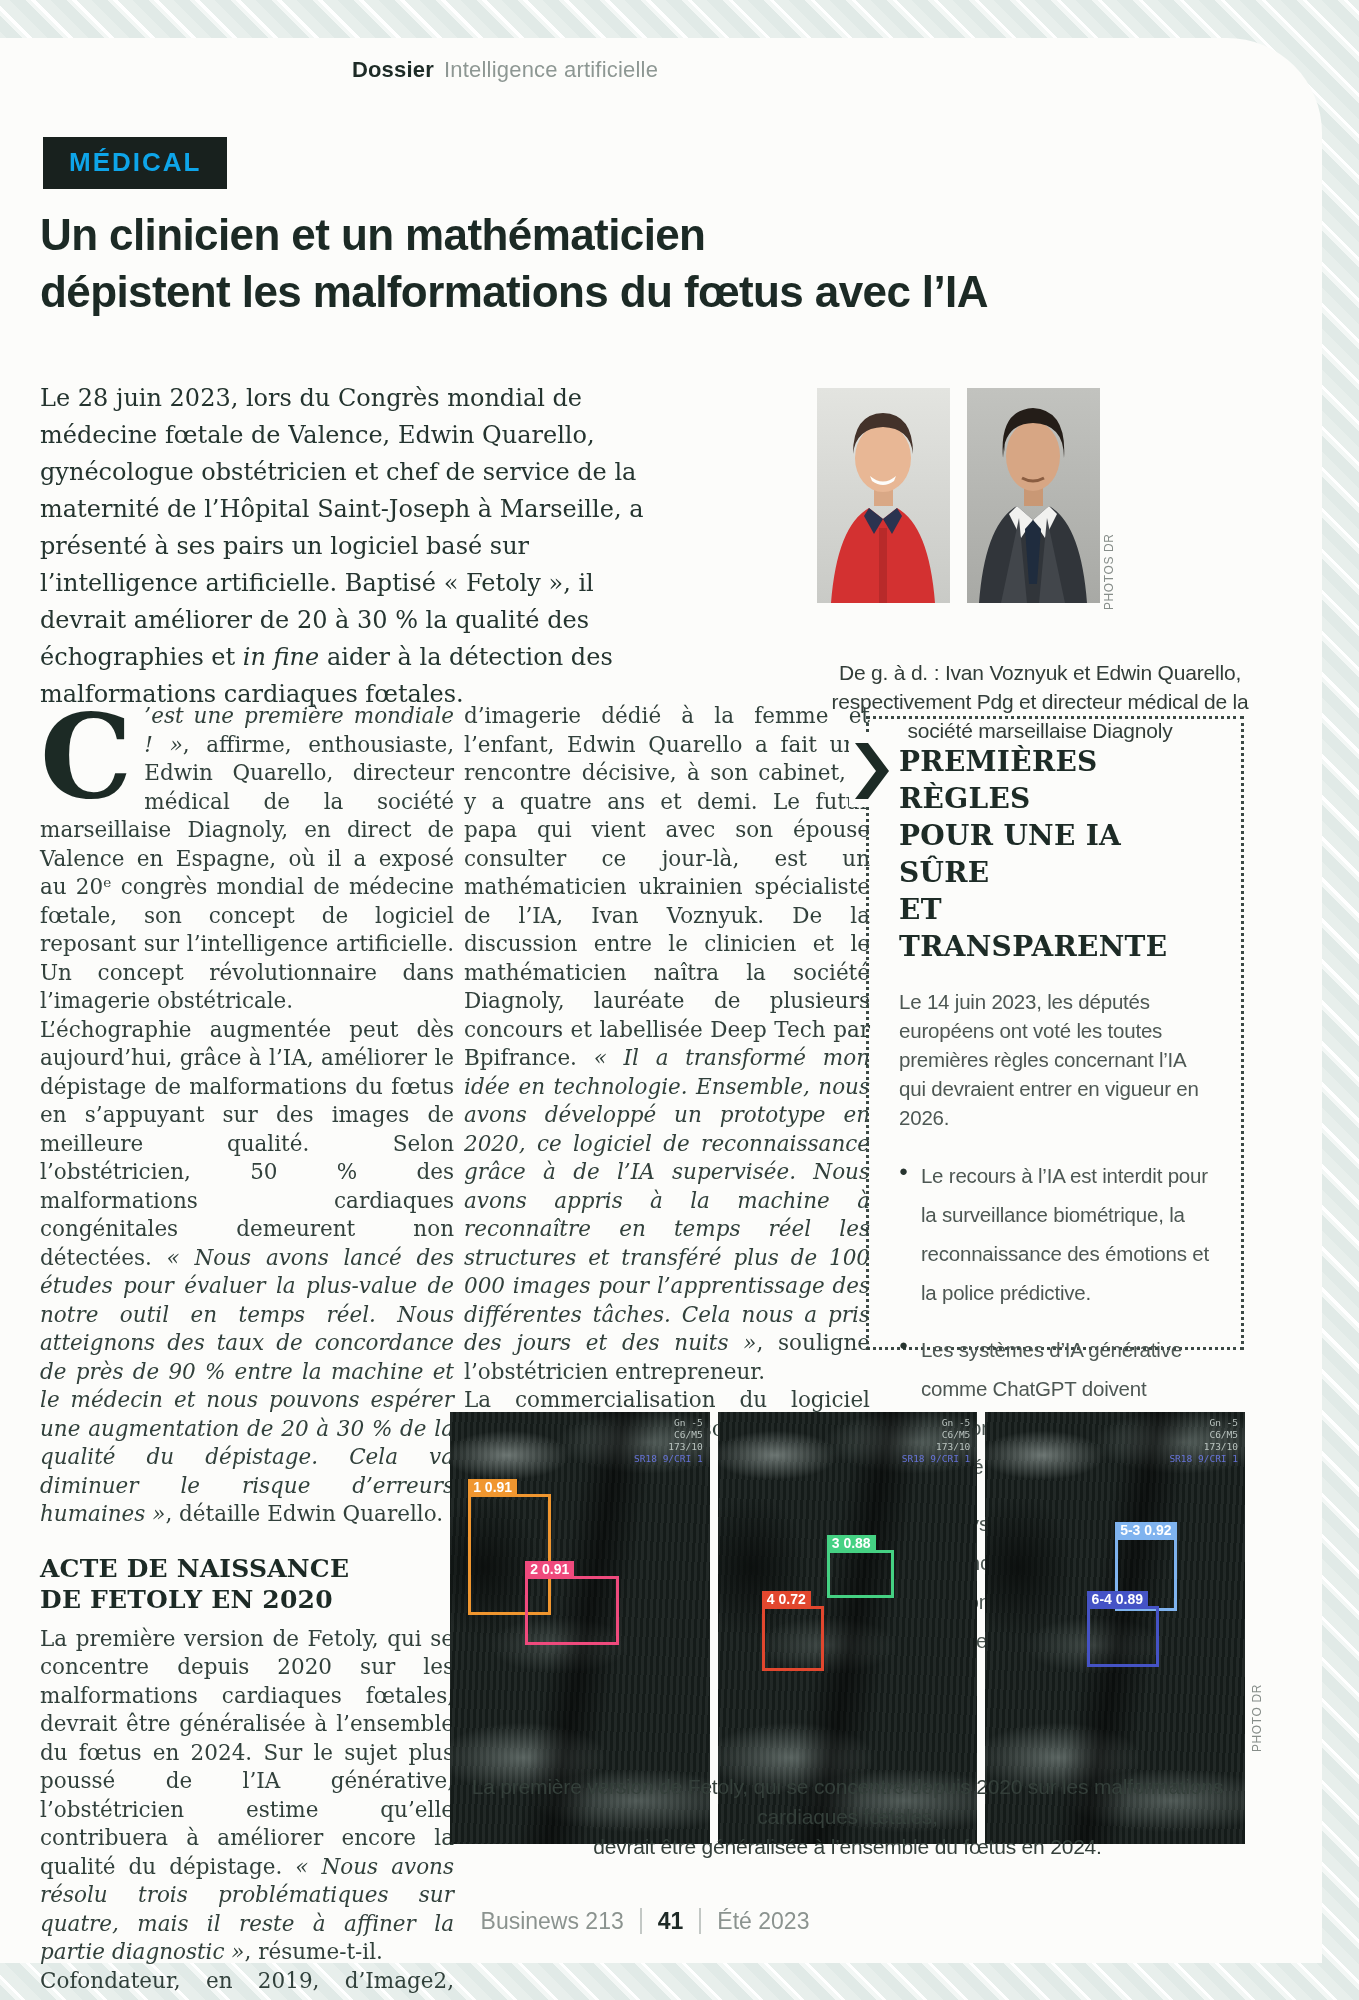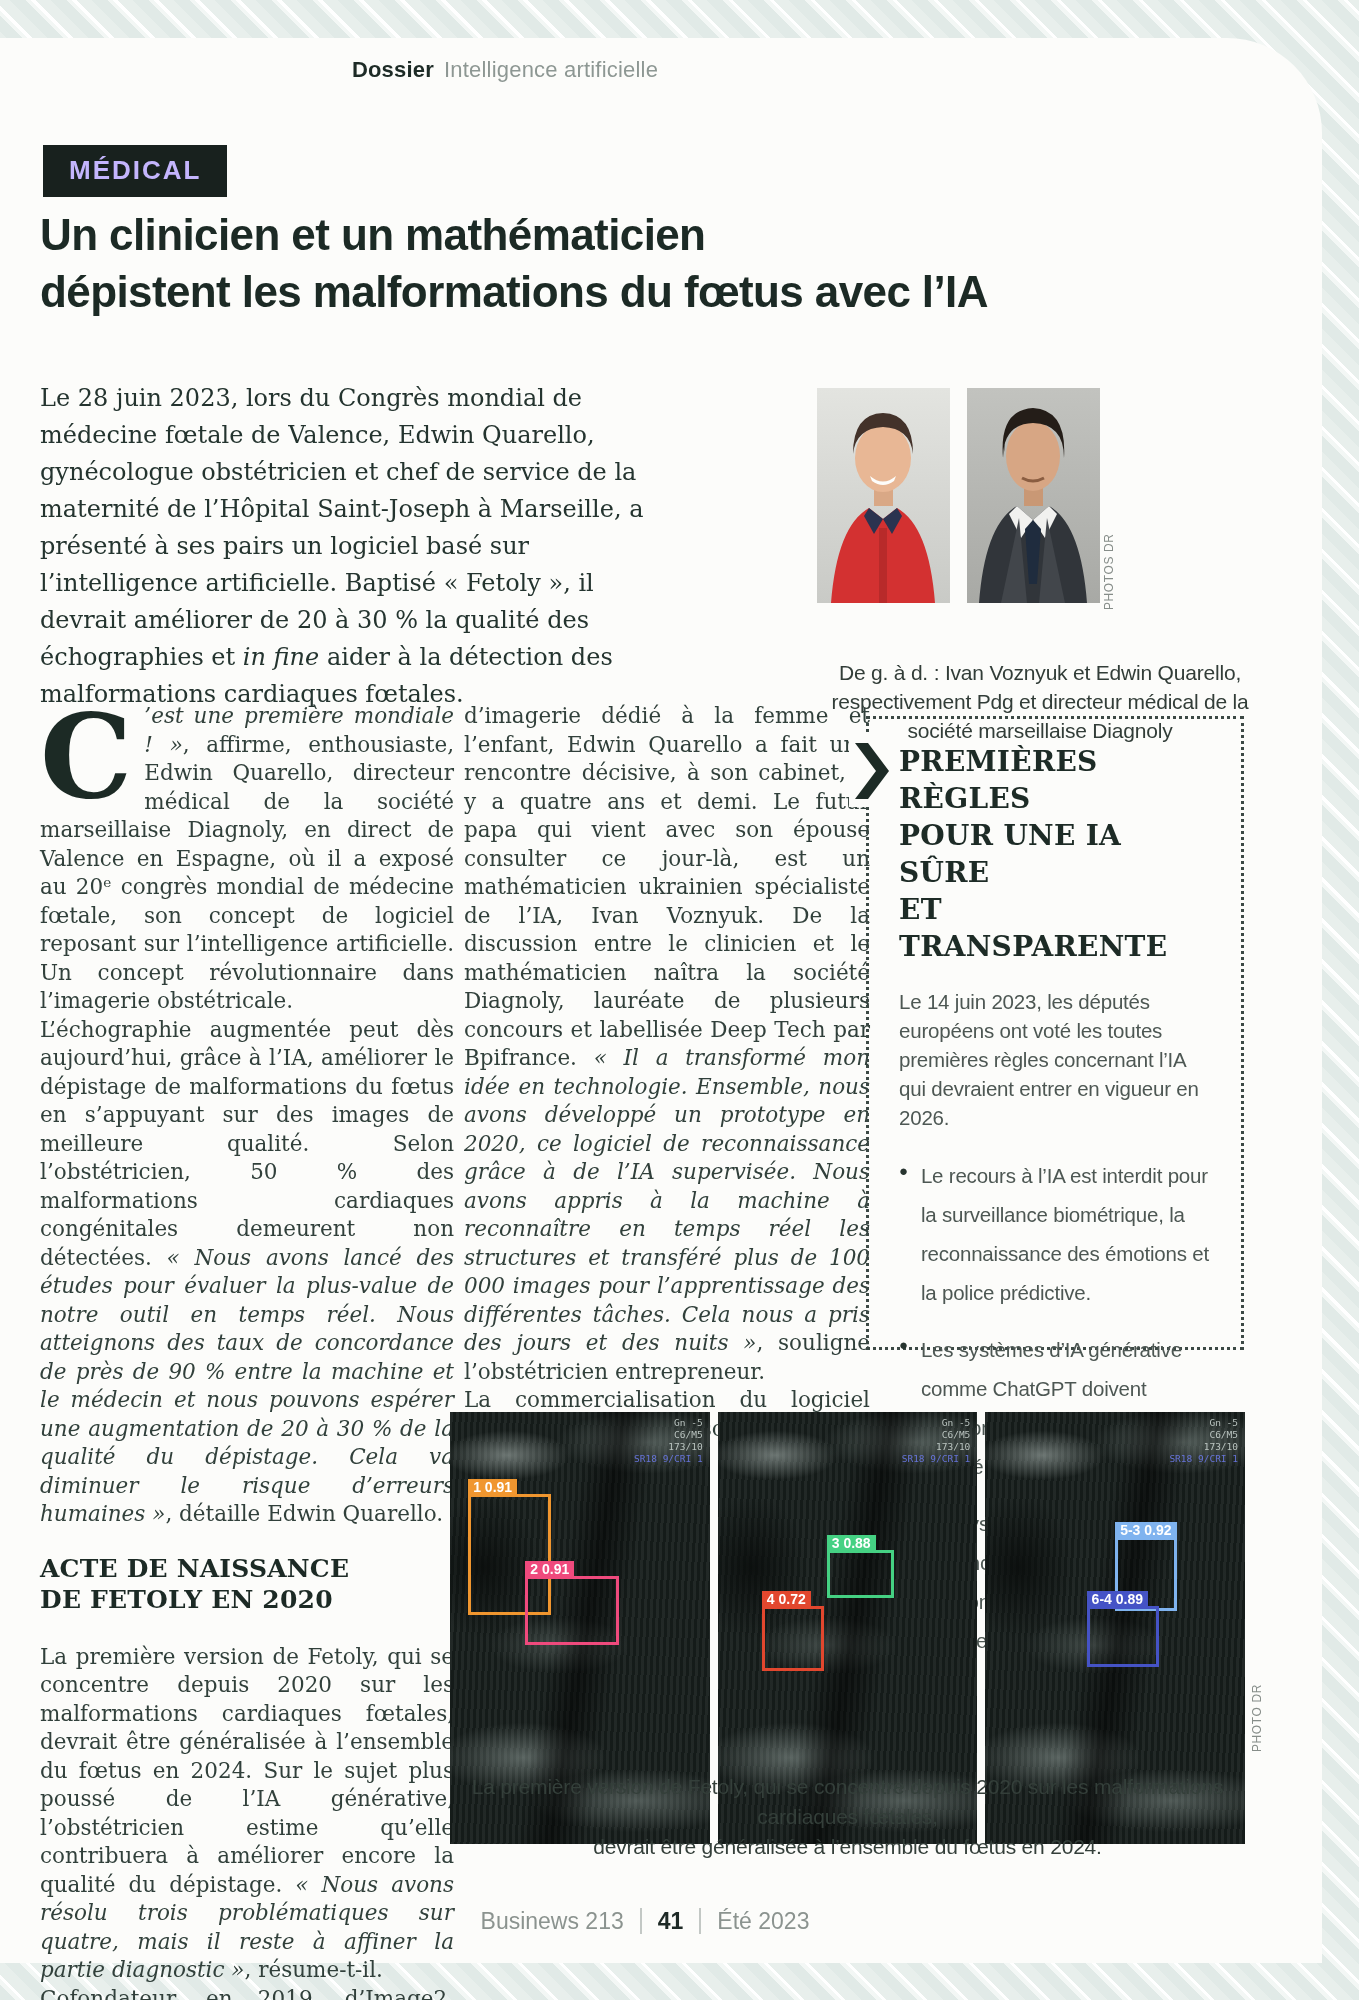--- a/index.html
+++ b/index.html
@@ -12,22 +12,22 @@
   }
   .sheet {
     position:absolute; top:38px; left:0; right:37px; bottom:37px;
     background:#fcfcfa; border-top-right-radius:95px;
   }
   
   .kicker-row { position:absolute; top:57px; left:0; width:1010px; text-align:center;
     font-size:22px; color:#8d9793; letter-spacing:.2px; }
   .kicker-row b { color:#1d2b26; font-weight:700; margin-right:10px; }
   .tag {
-    position:absolute; top:137px; left:43px; background:#18211e; color:#c4b5fd;
-    font-weight:700; font-size:26px; letter-spacing:2px; padding:10px 26px 11px;margin-top:8px;
+    position:absolute; top:137px; left:43px; background:#18211e; color:#0ea5e9;
+    font-weight:700; font-size:26px; letter-spacing:2px; padding:10px 26px 11px;
   }
   h1.title {
     position:absolute; top:206px; left:40px; width:1180px;
     font-size:44px; line-height:57px; font-weight:700; letter-spacing:-0.6px;
     color:#1c2a25;
   }
   
   .intro {
     position:absolute; top:380px; left:40px; width:640px;
     font-family:"DejaVu Serif", serif; font-size:24px; line-height:37px;
@@ -52,21 +52,21 @@
   .col-1 { left:40px; width:414px; }
   .col-2 { left:464px; width:406px; }
   .col p { margin-bottom:0; }
   .col i { font-style:italic; }
   .dropcap {
     float:left; font-family:"DejaVu Serif", serif; font-weight:700;
     font-size:116px; line-height:92px; color:#1c2a25; margin:8px 12px 0 0;
   }
   h2.sub {
     font-family:"DejaVu Serif", serif; font-weight:700; font-size:25px;
-    line-height:31px; color:#1c2a25; margin:24px 0 28px; text-align:left;
+    line-height:31px; color:#1c2a25; margin:24px 0 10px; text-align:left;
     letter-spacing:.2px;
   }
   
   .sidebar {
     position:absolute; top:716px; left:866px; width:378px; height:634px;
     border:3px dotted #3c4残;
     border:3px dotted #3c4945; padding:24px 26px 0 30px;
   }
   .sidebar .chevron {
     position:absolute; left:-20px; top:16px; background:#fcfcfa; padding:8px 6px;

